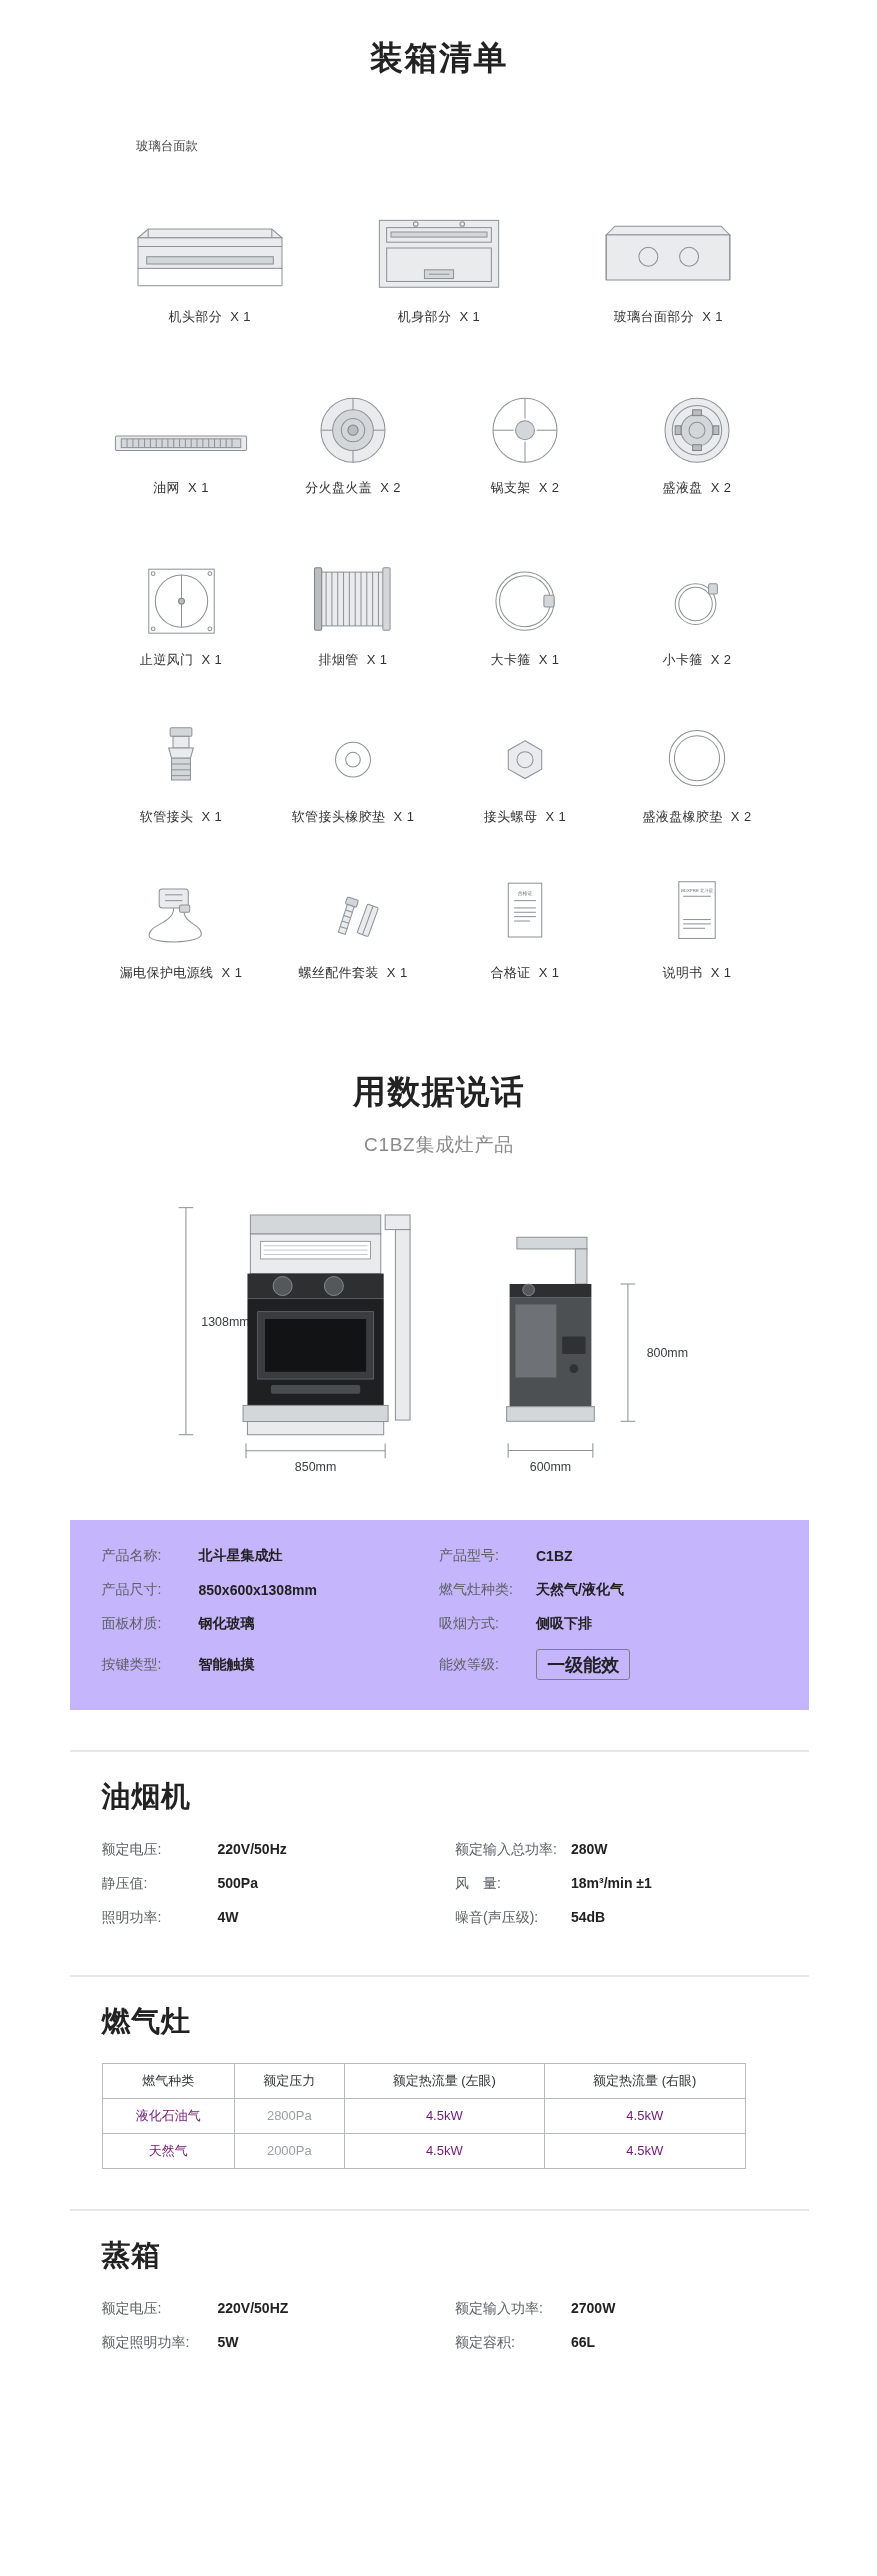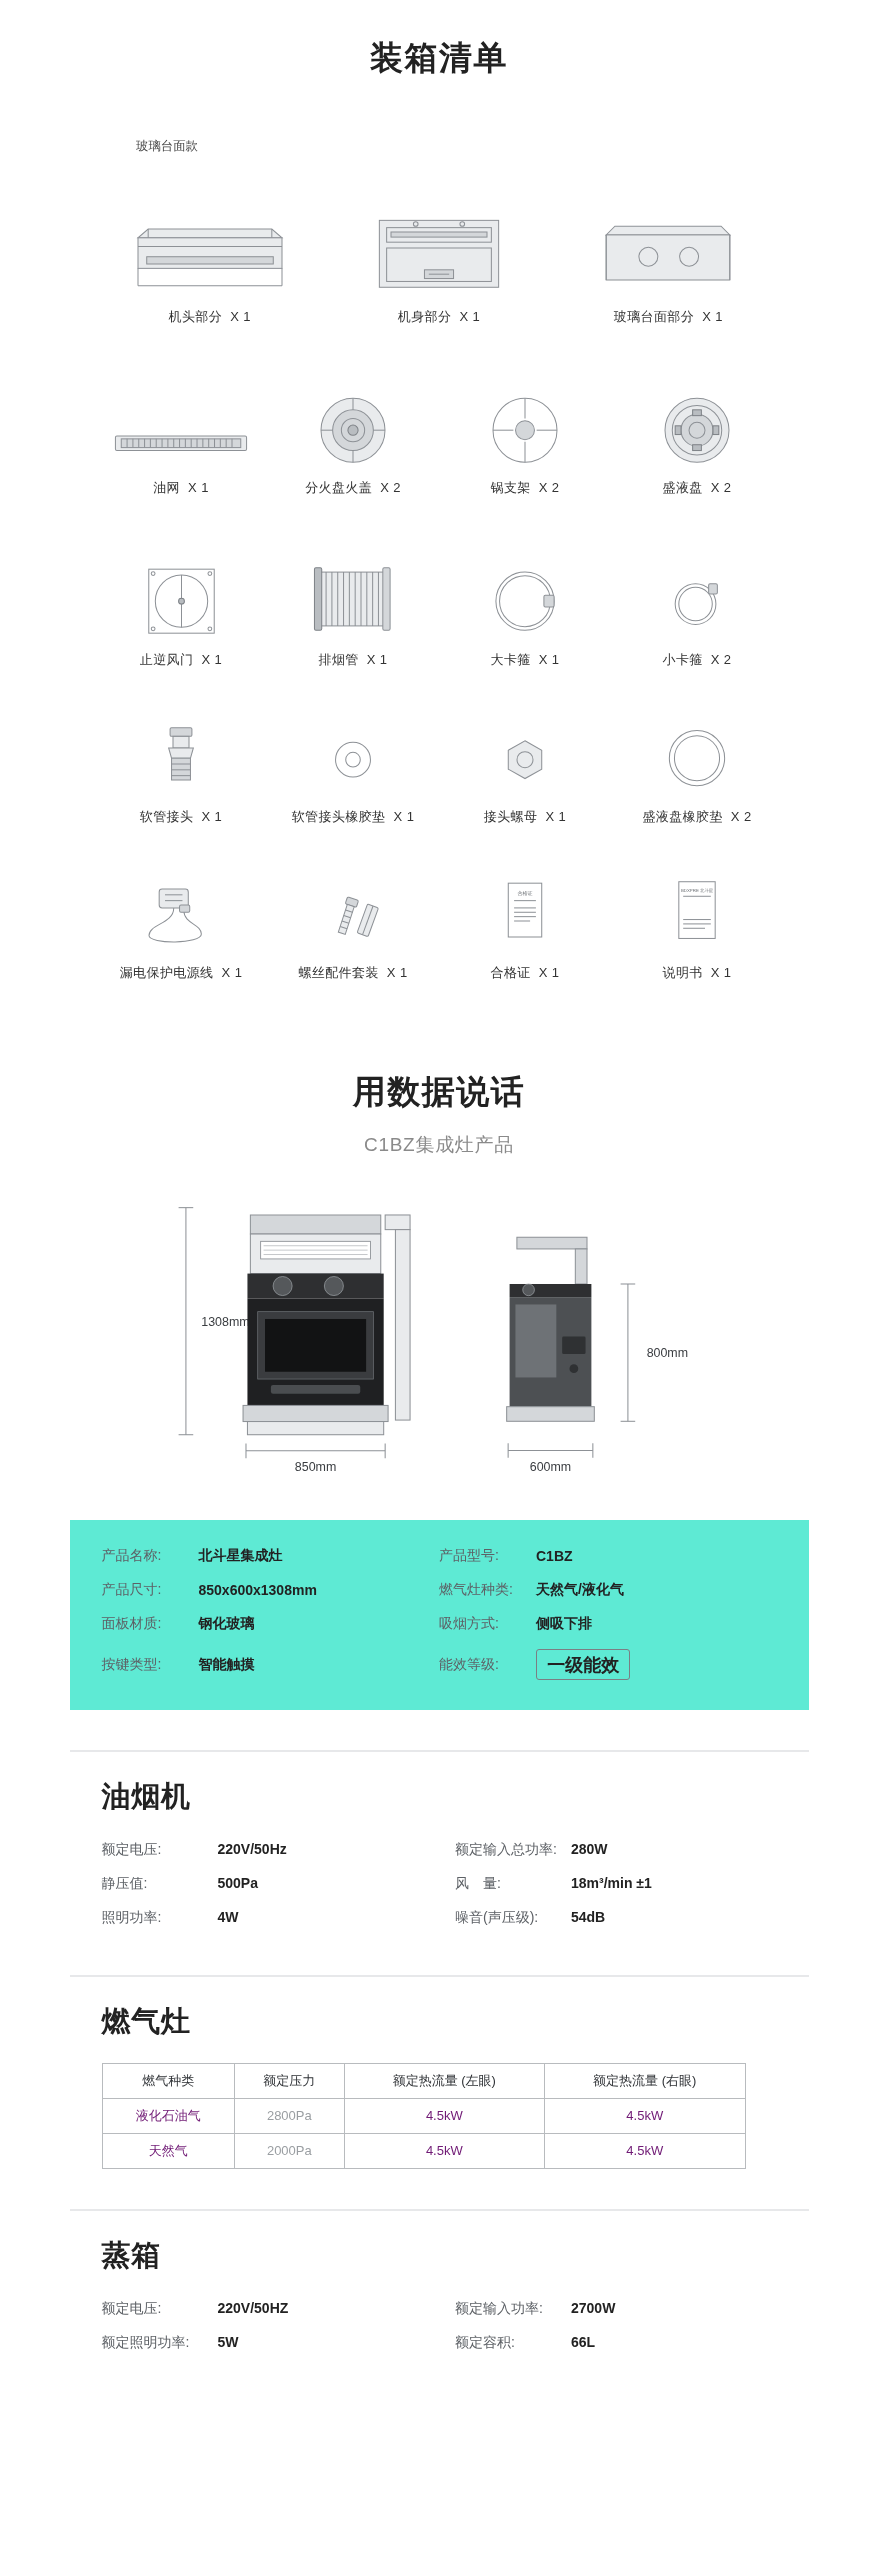--- a/index.html
+++ b/index.html
@@ -64,21 +64,21 @@
   .txt-tiny { font-size: 4px; fill: #8d9196; }
 
   
   .data-section { padding-top: 88px; }
   .hero { width: 739px; margin: 0 auto; padding-top: 35px; }
   .hero-row { display: flex; justify-content: center; align-items: flex-end; }
 
   .spec-card {
     width: 739px;
     margin: 34px auto 0;
-    background: #5eead4;
+    background: #c4b5fd;
     padding: 19px 32px 22px;
   }
   .spec-grid { display: flex; flex-wrap: wrap; }
   .spec-item { width: 50%; display: flex; align-items: center; padding: 8px 0; }
   .spec-label { font-size: 14px; color: #5d6166; min-width: 97px; }
   .spec-value { font-size: 14px; color: #222; font-weight: bold; }
   .badge {
     display: inline-block;
     border: 1.1px solid #7b7f84;
     border-radius: 3px;

